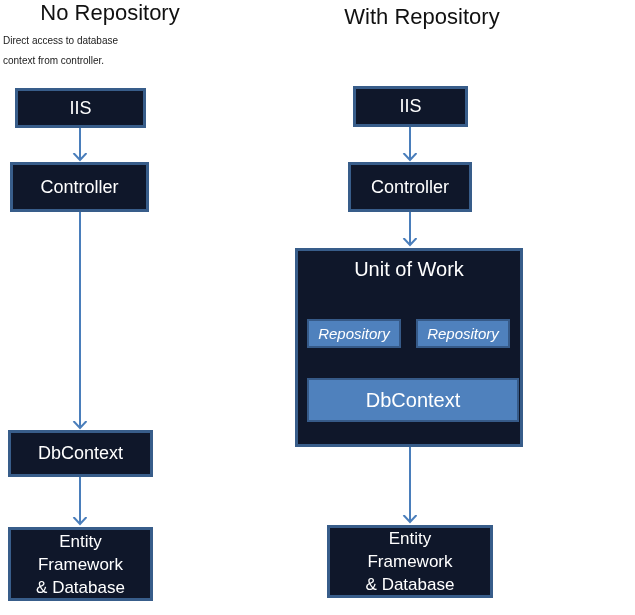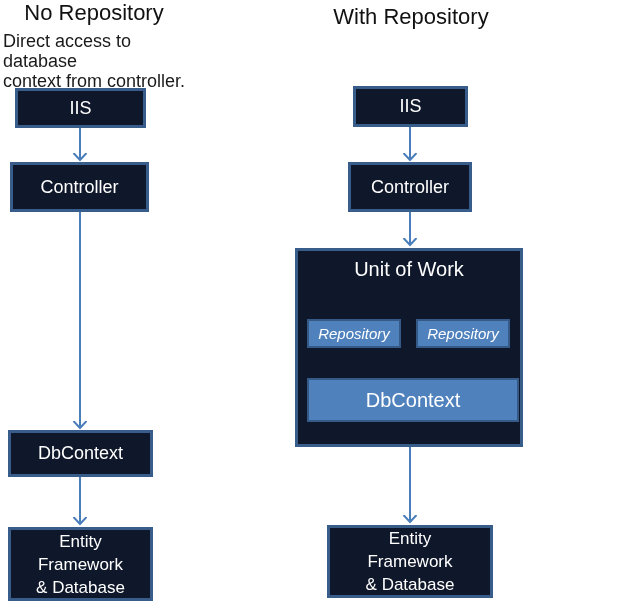--- a/index.html
+++ b/index.html
@@ -14,21 +14,21 @@
   .arrows { position: absolute; left: 0; top: 0; }
   .col-title {
     position: absolute;
     font-size: 22px;
     color: #111111;
     text-align: center;
     white-space: nowrap;
   }
   .col-subtitle {
     position: absolute;
-    font-size: 18px;
+    font-size: 10px;
     line-height: 20px;
     color: #1a1a1a;
     white-space: pre-line;
   }
   .box {
     position: absolute;
     box-sizing: border-box;
     background: #0f172a;
     border: 3px solid #385d8a;
     color: #ffffff;
@@ -74,21 +74,21 @@
       </marker>
     </defs>
     <line x1="80" y1="128" x2="80" y2="160" stroke="#4a7ebb" stroke-width="2" marker-end="url(#head)"></line>
     <line x1="80" y1="212" x2="80" y2="428" stroke="#4a7ebb" stroke-width="2" marker-end="url(#head)"></line>
     <line x1="80" y1="477" x2="80" y2="524" stroke="#4a7ebb" stroke-width="2" marker-end="url(#head)"></line>
     <line x1="410" y1="127" x2="410" y2="160" stroke="#4a7ebb" stroke-width="2" marker-end="url(#head)"></line>
     <line x1="410" y1="212" x2="410" y2="245" stroke="#4a7ebb" stroke-width="2" marker-end="url(#head)"></line>
     <line x1="410" y1="446" x2="410" y2="522" stroke="#4a7ebb" stroke-width="2" marker-end="url(#head)"></line>
   </svg>
 
-  <div class="col-title" style="left:0; top:4; width:188;  width:188px;">No Repository</div>
+  <div class="col-title" style="left:16px; top:4; width:188;  width:188px;">No Repository</div>
   <div class="col-subtitle" style="left:3px; top:31px; width:190px;">Direct access to database
 context from controller.</div>
 
   <div class="box" style="left:15px; top:88px; width:131px; height:40px;">
     <span>IIS</span>
   </div>
 
   <div class="box" style="left:10px; top:162px; width:139px; height:50px;">
     <span>Controller</span>
   </div>
@@ -96,21 +96,21 @@
   <div class="box" style="left:8px; top:430px; width:145px; height:47px;">
     <span>DbContext</span>
   </div>
 
   <div class="box ef" style="left:8px; top:527px; width:145px; height:74px;">
     <span>Entity
 Framework
 &amp; Database</span>
   </div>
 
-  <div class="col-title" style="left:231px; top:4px; width:360px;">With Repository</div>
+  <div class="col-title" style="left:242px; top:4px; width:360px;">With Repository</div>
 
   <div class="box" style="left:353px; top:86px; width:115px; height:41px;">
     <span>IIS</span>
   </div>
 
   <div class="box" style="left:348px; top:162px; width:124px; height:50px;">
     <span>Controller</span>
   </div>
 
   <div class="box uow" style="left:295px; top:248px; width:228px; height:199px;">

